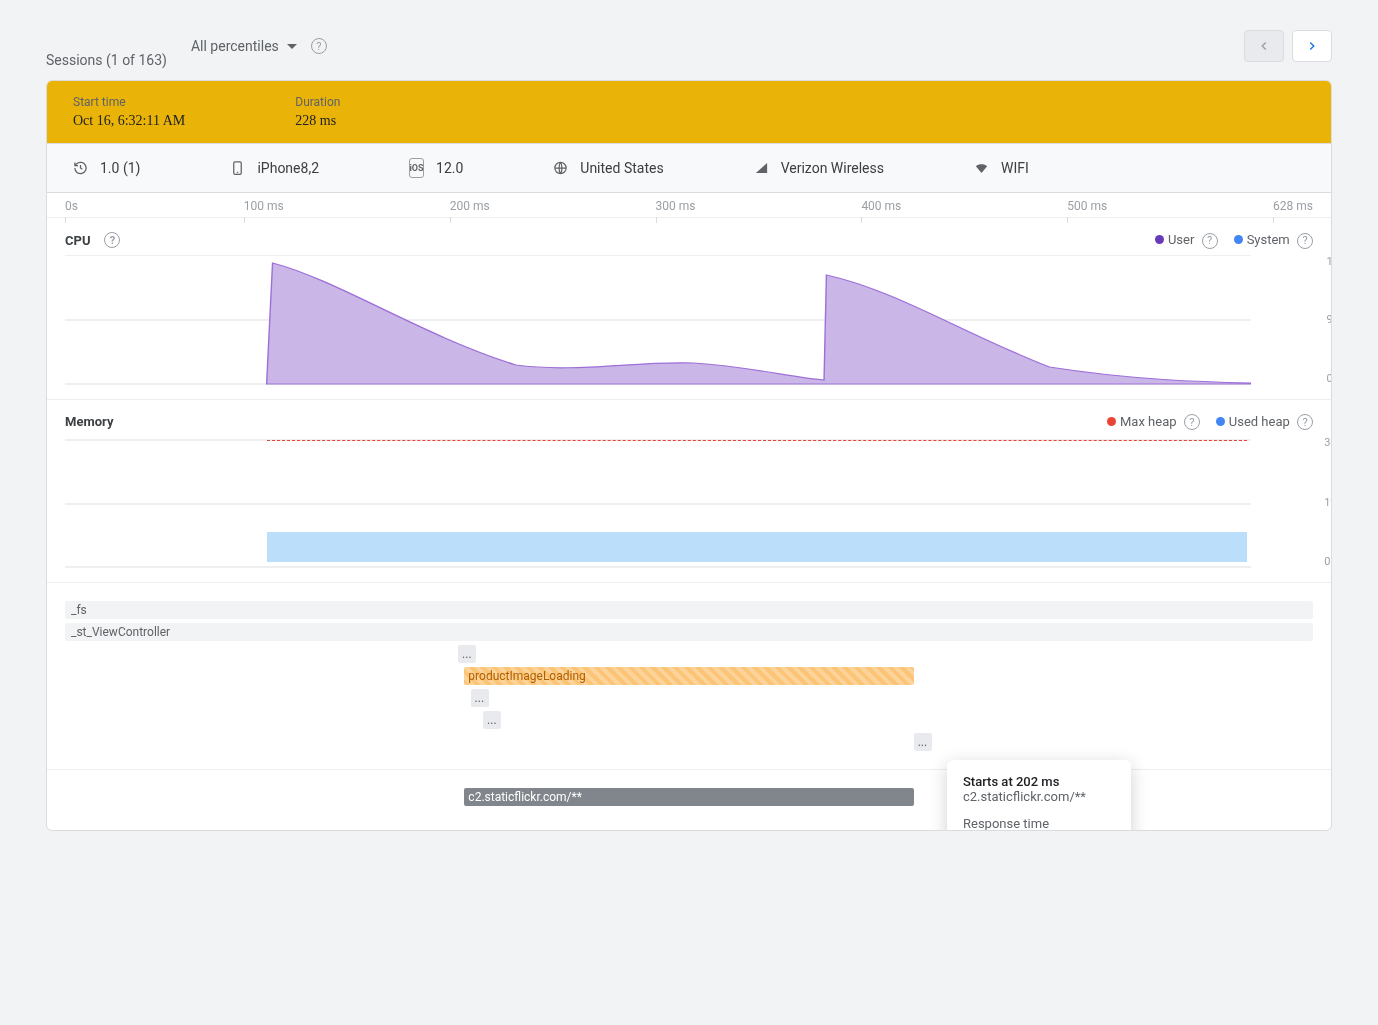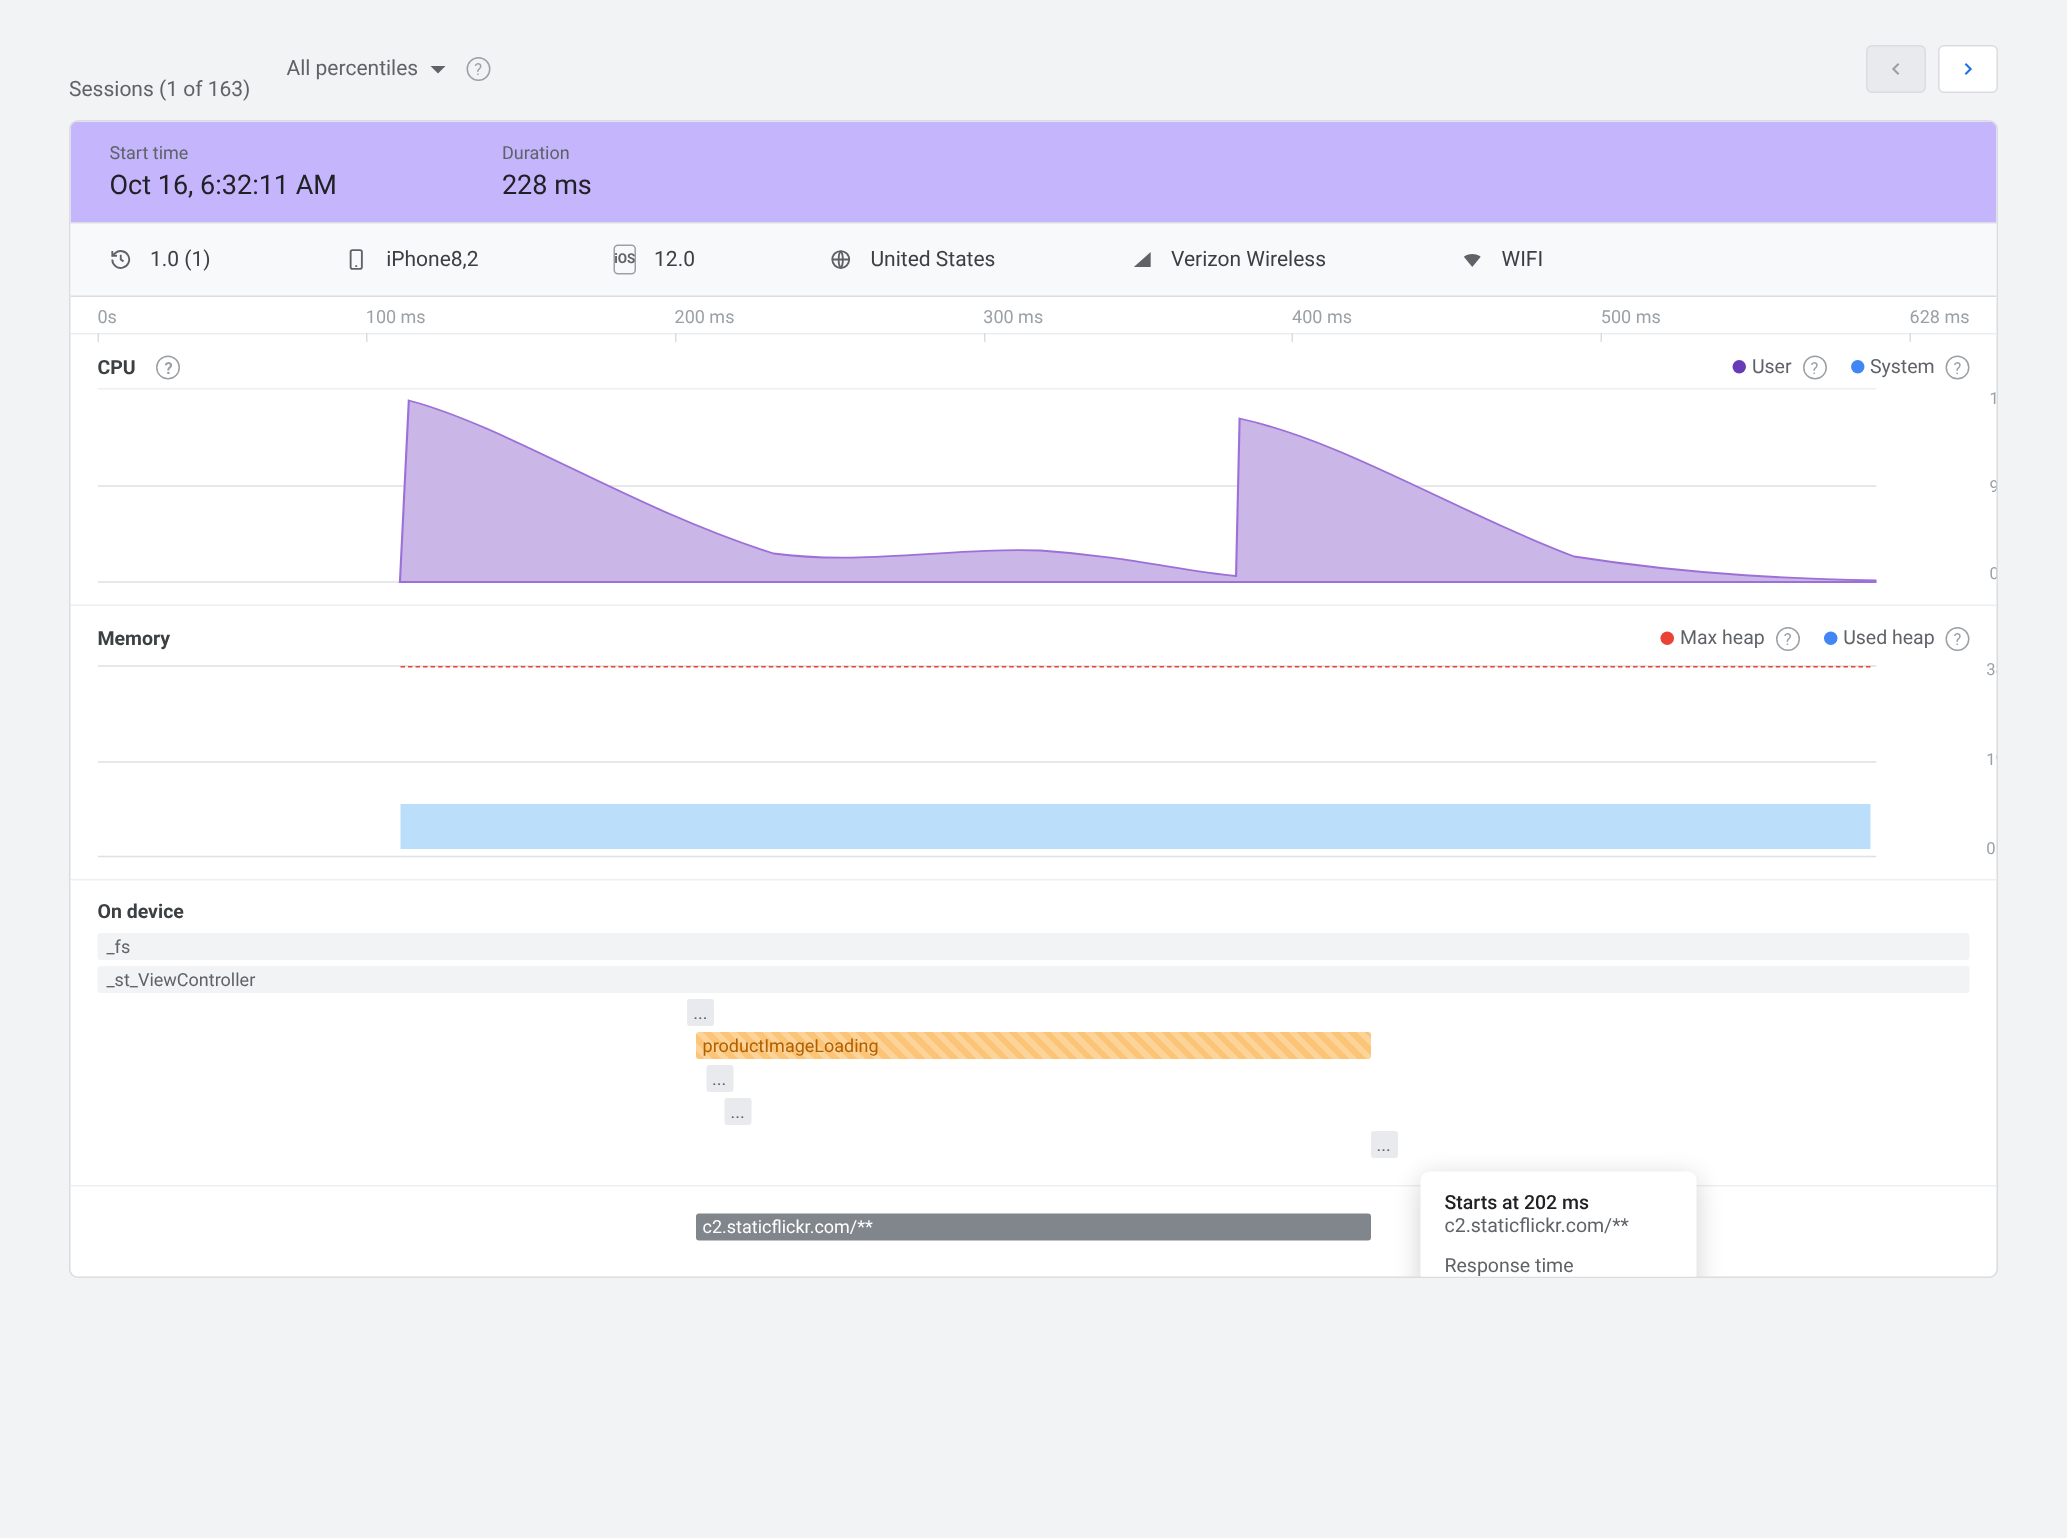--- a/index.html
+++ b/index.html
@@ -8,23 +8,23 @@
   .topbar { display:flex; align-items:center; justify-content:space-between; margin-bottom:12px; }
   .topbar-left { display:flex; align-items:center; color:#5f6368; font-size:14px; }
   .topbar-left .sessions { margin-right:24px;margin-top:28px; }
   .dd { display:flex; align-items:center; cursor:pointer; }
   .dd .tri { margin-left:8px; width:0; height:0; border-left:5px solid transparent; border-right:5px solid transparent; border-top:5px solid #5f6368; }
   .help-icon { margin-left:14px; width:16px; height:16px; border:1.2px solid #9aa0a6; border-radius:50%; color:#9aa0a6; font-size:11px; display:inline-flex; align-items:center; justify-content:center; }
   .nav-btns { display:flex; gap:8px; }
   .nav-btn { width:40px; height:32px; border-radius:4px; border:1px solid #dadce0; background:#fff; display:flex; align-items:center; justify-content:center; cursor:pointer; }
   .nav-btn.disabled { background:#e8eaed; }
   .card { background:#fff; border:1px solid #dadce0; border-radius:6px; overflow:hidden; }
-  .card-header { display:flex; background:#c4b5fd; padding:14px 26px; border-bottom:1px solid #dadce0; gap:110px; }
+  .card-header { display:flex; background:#eab308; padding:14px 26px; border-bottom:1px solid #dadce0; gap:110px; }
   .hk { font-size:12px; color:#5f6368; margin-bottom:4px; }
-  .hv { font-size:18px; color:#202124; }
+  .hv { font-size:14px; color:#202124;font-family:Liberation Serif, serif; }
   .meta-row { display:flex; padding:14px 26px; border-bottom:1px solid #dadce0; gap:90px; background:#f8f9fa; }
   .meta-item { display:flex; align-items:center; color:#3c4043; font-size:14px; white-space:nowrap; }
   .meta-item .mi-icon { width:15px; height:20px; margin-right:12px; color:#5f6368; display:inline-flex; align-items:center; justify-content:center; }
   .timeline { padding:6px 18px 0 18px; border-bottom:1px solid #eceff1; }
   .ticks { display:flex; justify-content:space-between; font-size:12px; color:#9aa0a6; padding:0 0 4px 0;align-items:center; }
   .tick { position:relative; }
   .tick::after { content:""; position:absolute; left:0; top:18px; width:1px; height:6px; background:#dadce0; }
   .section { padding:14px 18px 14px 18px; border-bottom:1px solid #eceff1; position:relative; }
   .sec-head { display:flex; align-items:center; justify-content:space-between; margin-bottom:6px; font-size:13px; }
   .sec-title { font-weight:700; color:#3c4043; display:flex; align-items:center; }
@@ -201,25 +201,20 @@
         </div>
         <div class="ylabels">
           <span>38.83 MB</span>
           <span>19.41 MB</span>
           <span>0B</span>
         </div>
       </div>
     </div>
 
     <div class="section" style="position:relative">
-      <div class="sec-head">
-        <div class="sec-title">
-            <span>On device</span>
-          </div>
-      </div>
       <div class="trace-row">
           <span>_fs</span>
         </div>
       <div class="trace-row">
           <span>_st_ViewController</span>
         </div>
       <div class="span-line">
           <div class="span gray" style="left:31.5%;width:18px">
             <span>...</span>
           </div>

